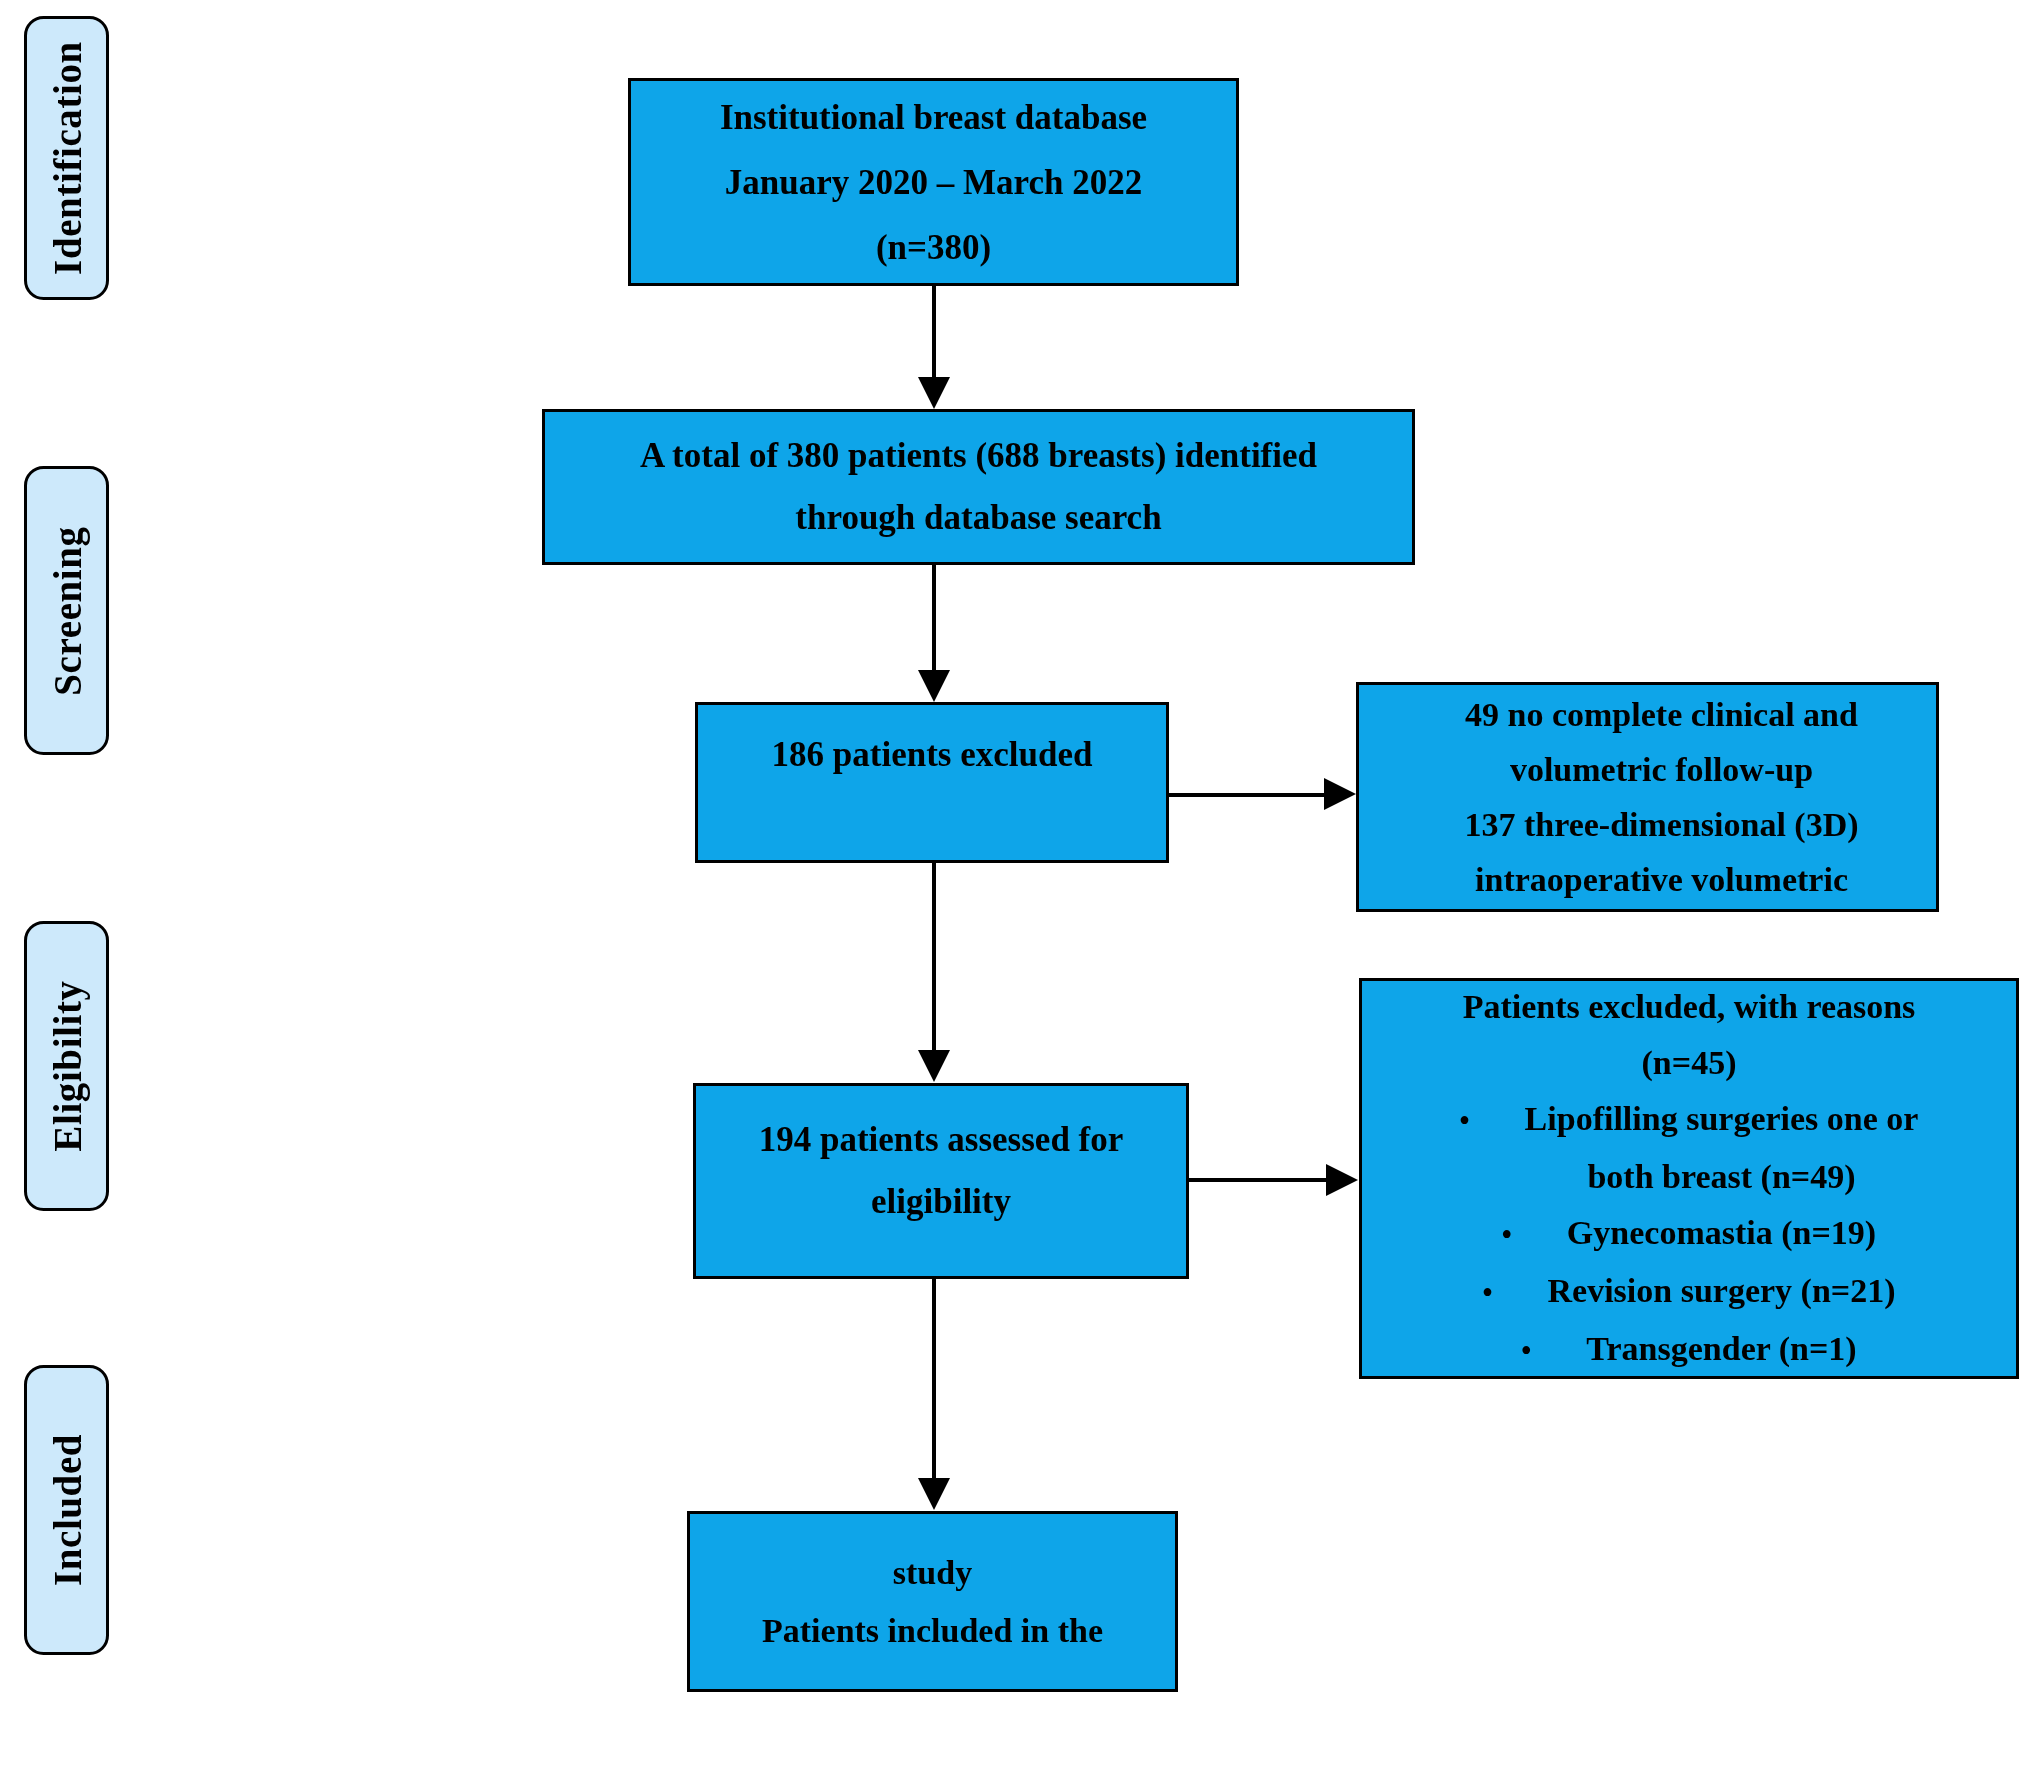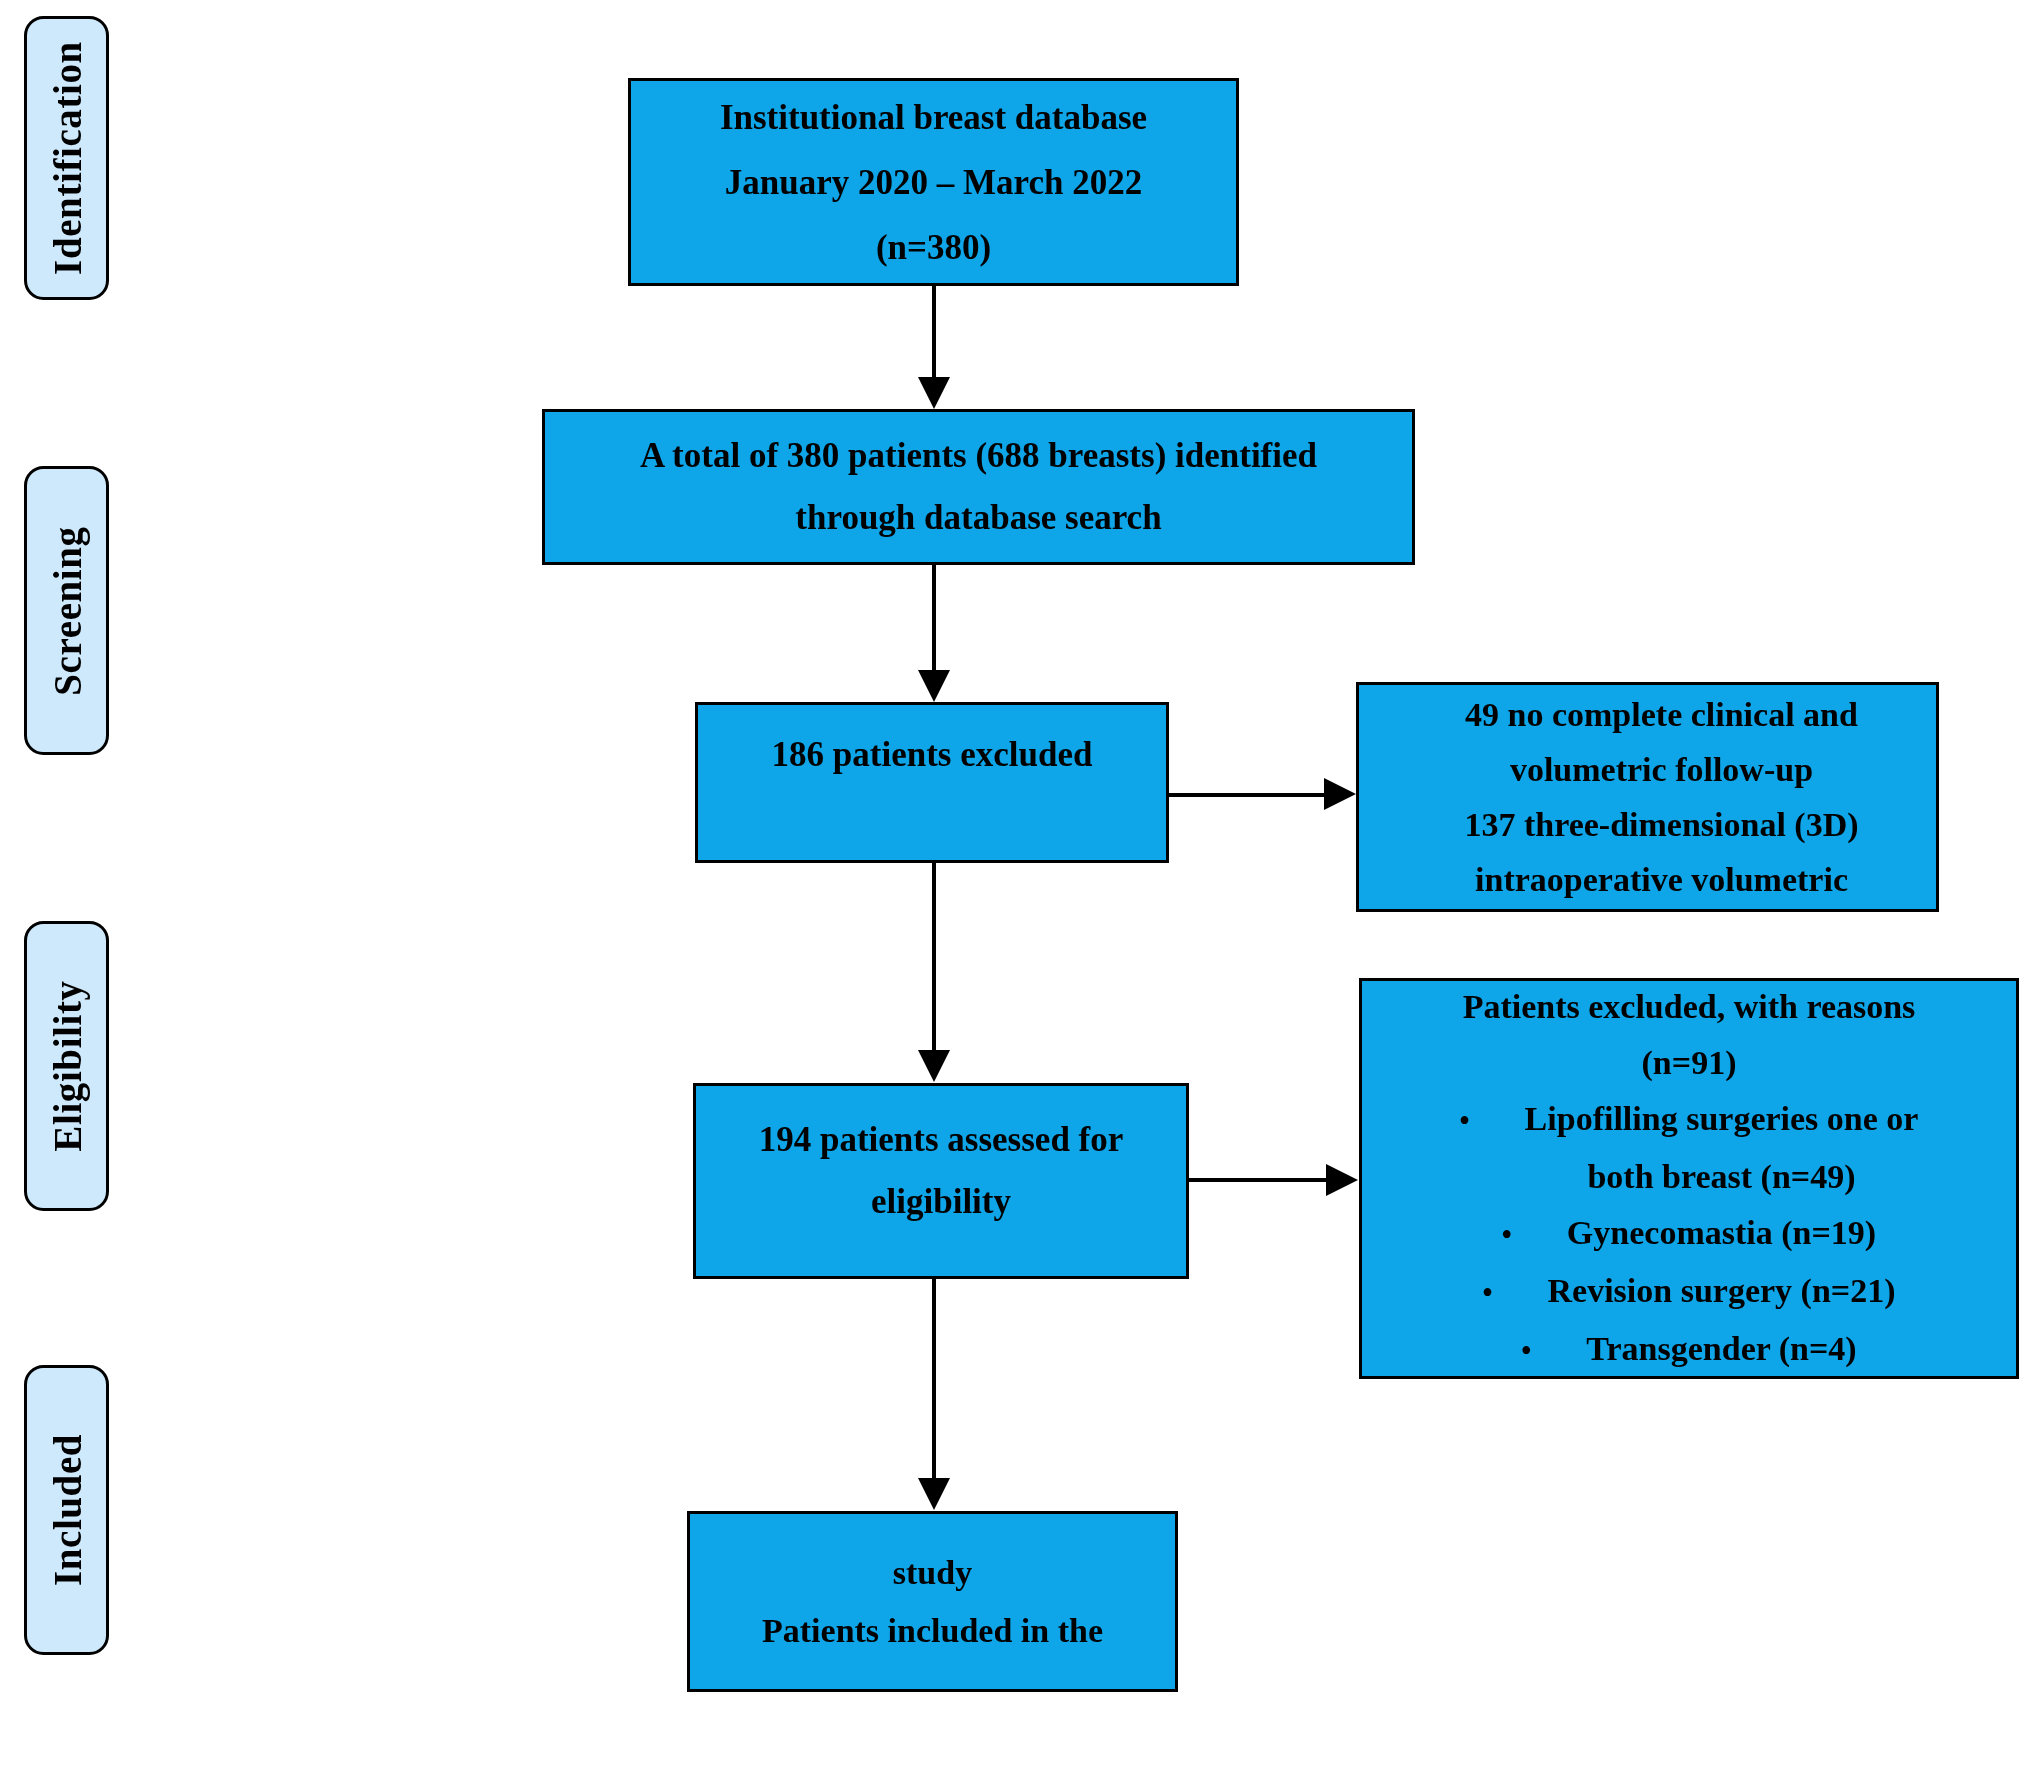--- a/index.html
+++ b/index.html
@@ -127,37 +127,37 @@
   <div class="line">intraoperative volumetric</div>
 </div>
 
 <div class="node" id="box-assessed">
   <div class="line">194 patients assessed for</div>
   <div class="line">eligibility</div>
 </div>
 
 <div class="node" id="box-reasons">
   <div class="line">Patients excluded, with reasons</div>
-  <div class="line">(n=91)</div>
+  <div class="line">(n=45)</div>
   <div class="bullet-row">
     <span class="bullet-glyph">•</span>
     <span>Lipofilling surgeries one or</span>
   </div>
   <div class="bullet-cont">both breast (n=49)</div>
   <div class="bullet-row">
     <span class="bullet-glyph">•</span>
     <span>Gynecomastia (n=19)</span>
   </div>
   <div class="bullet-row">
     <span class="bullet-glyph">•</span>
     <span>Revision surgery (n=21)</span>
   </div>
   <div class="bullet-row">
     <span class="bullet-glyph">•</span>
-    <span>Transgender (n=4)</span>
+    <span>Transgender (n=1)</span>
   </div>
 </div>
 
 <div class="node" id="box-included">
   <div class="line">study</div>
   <div class="line">Patients included in the</div>
 </div>
 
 <div class="vline" style="left:932px;top:286px;height:91px;"></div>
 <div class="head-down" style="left:918px;top:377px;"></div>

